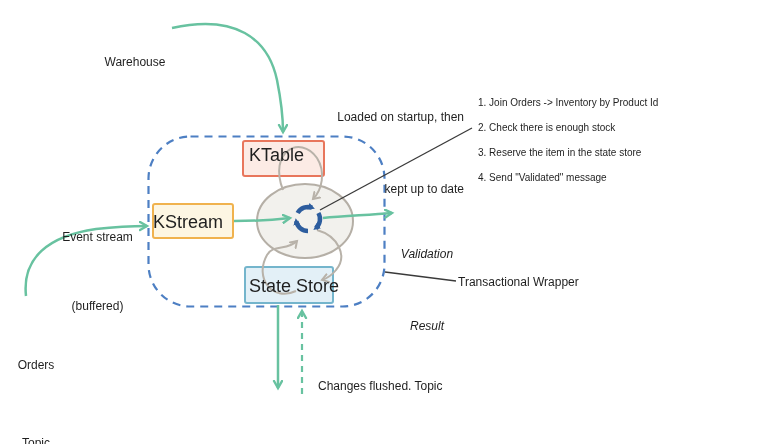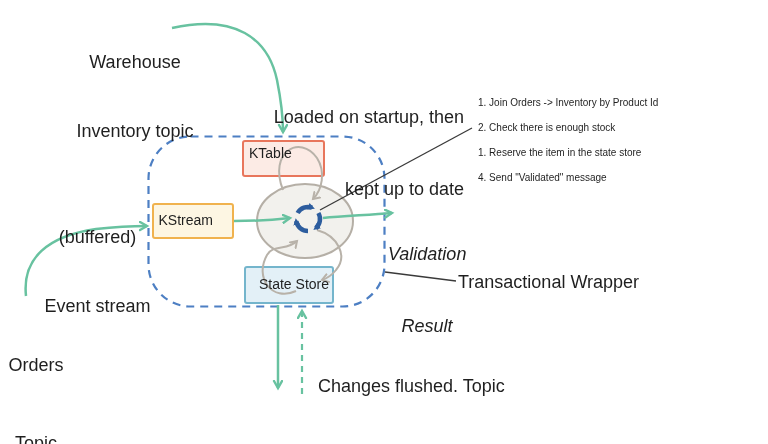--- a/index.html
+++ b/index.html
@@ -1,32 +1,32 @@
 <!DOCTYPE html>
 <html><head>
 <meta charset="utf-8">
 <style>
   html,body{margin:0;padding:0;background:#ffffff;}
   #canvas{
     position:relative;width:768px;height:444px;background:#ffffff;overflow:hidden;
     font-family:"Liberation Sans","DejaVu Sans",sans-serif;color:#1f1f1f;
   }
   #diagram-svg{position:absolute;left:0;top:0;width:768px;height:444px;}
-  .label{position:absolute;line-height:23px;font-size:18px;white-space:pre;}
+  .label{position:absolute;line-height:23px;font-size:12px;white-space:pre;}
   .center{text-align:center;}
   .lbl-warehouse{left:55px;top:5px;width:160px;}
   .lbl-loaded{left:266px;top:57px;width:198px;line-height:24px;text-align:right;}
   .lbl-event-stream{left:35px;top:180px;width:125px;}
   .lbl-orders{left:2px;top:300px;width:68px;line-height:26px;}
   .lbl-validation{left:388px;top:194px;width:78px;line-height:24px;font-style:italic;}
   .lbl-wrapper{left:458px;top:271px;white-space:nowrap;}
   .lbl-changes{left:318px;top:324px;line-height:25px;}
   .lbl-changelog{left:185px;top:394px;width:245px;}
   .steps{position:absolute;left:478px;top:90px;font-size:10px;line-height:25px;white-space:nowrap;}
-  .node-label{position:absolute;font-size:14px;}
+  .node-label{position:absolute;font-size:18px;}
   .lbl-ktable{left:249px;top:145px;width:75px;}
   .lbl-kstream{left:153px;top:212px;width:60px;text-align:right;}
   .lbl-statestore{left:245px;top:276px;width:98px;text-align:center;}
 </style>
 </head>
 <body>
 
 <div id="canvas">
 
   <svg id="diagram-svg" viewBox="0 0 768 444" xmlns="http://www.w3.org/2000/svg">
@@ -70,31 +70,30 @@
       <path d="M 308 231 A 12 12 0 0 1 296.2 221.1" fill="none" stroke="#2d5d9e" stroke-width="4.5" marker-end="url(#mk-blue)"></path>
     </g>
   </svg>
 
   <div class="node-label lbl-ktable">KTable</div>
   <div class="node-label lbl-kstream">KStream</div>
   <div class="node-label lbl-statestore">State Store</div>
 
   <div class="label center lbl-warehouse">
     <div>Warehouse</div>
-    <div>Inventory topic</div>
   </div>
 
   <div class="label center lbl-loaded">
     <div>Loaded on startup, then</div>
     <div>kept up to date</div>
   </div>
 
   <div class="label center lbl-event-stream">
+    <div>Event stream</div>
     <div>(buffered)</div>
-    <div>Event stream</div>
   </div>
 
   <div class="label center lbl-orders">
     <div>Orders</div>
     <div>Topic</div>
   </div>
 
   <div class="label center lbl-validation">
     <div>Validation</div>
     <div>Result</div>
@@ -108,17 +107,17 @@
   </div>
 
   <div class="label center lbl-changelog">
     <div>"Reserved Items"</div>
     
   </div>
 
   <div class="steps">
     <div>1. Join Orders -&gt; Inventory by Product Id</div>
     <div>2. Check there is enough stock</div>
-    <div>1. Reserve the item in the state store</div>
+    <div>3. Reserve the item in the state store</div>
     <div>4. Send "Validated" message</div>
   </div>
 
 </div>
 
 </body></html>

